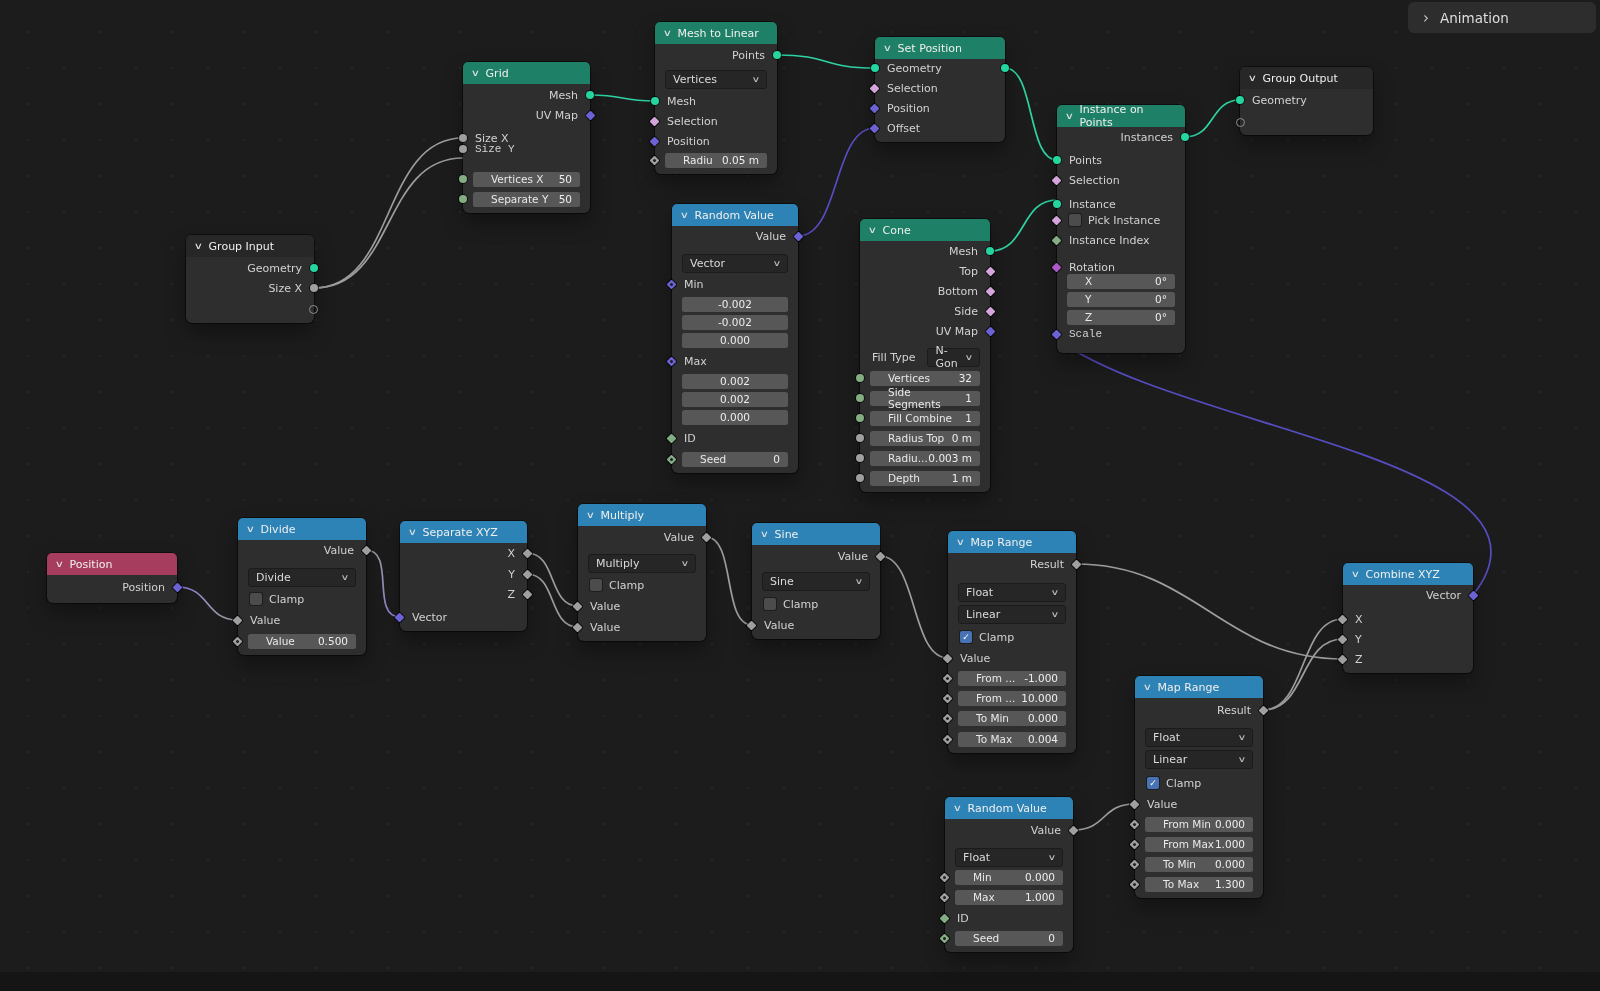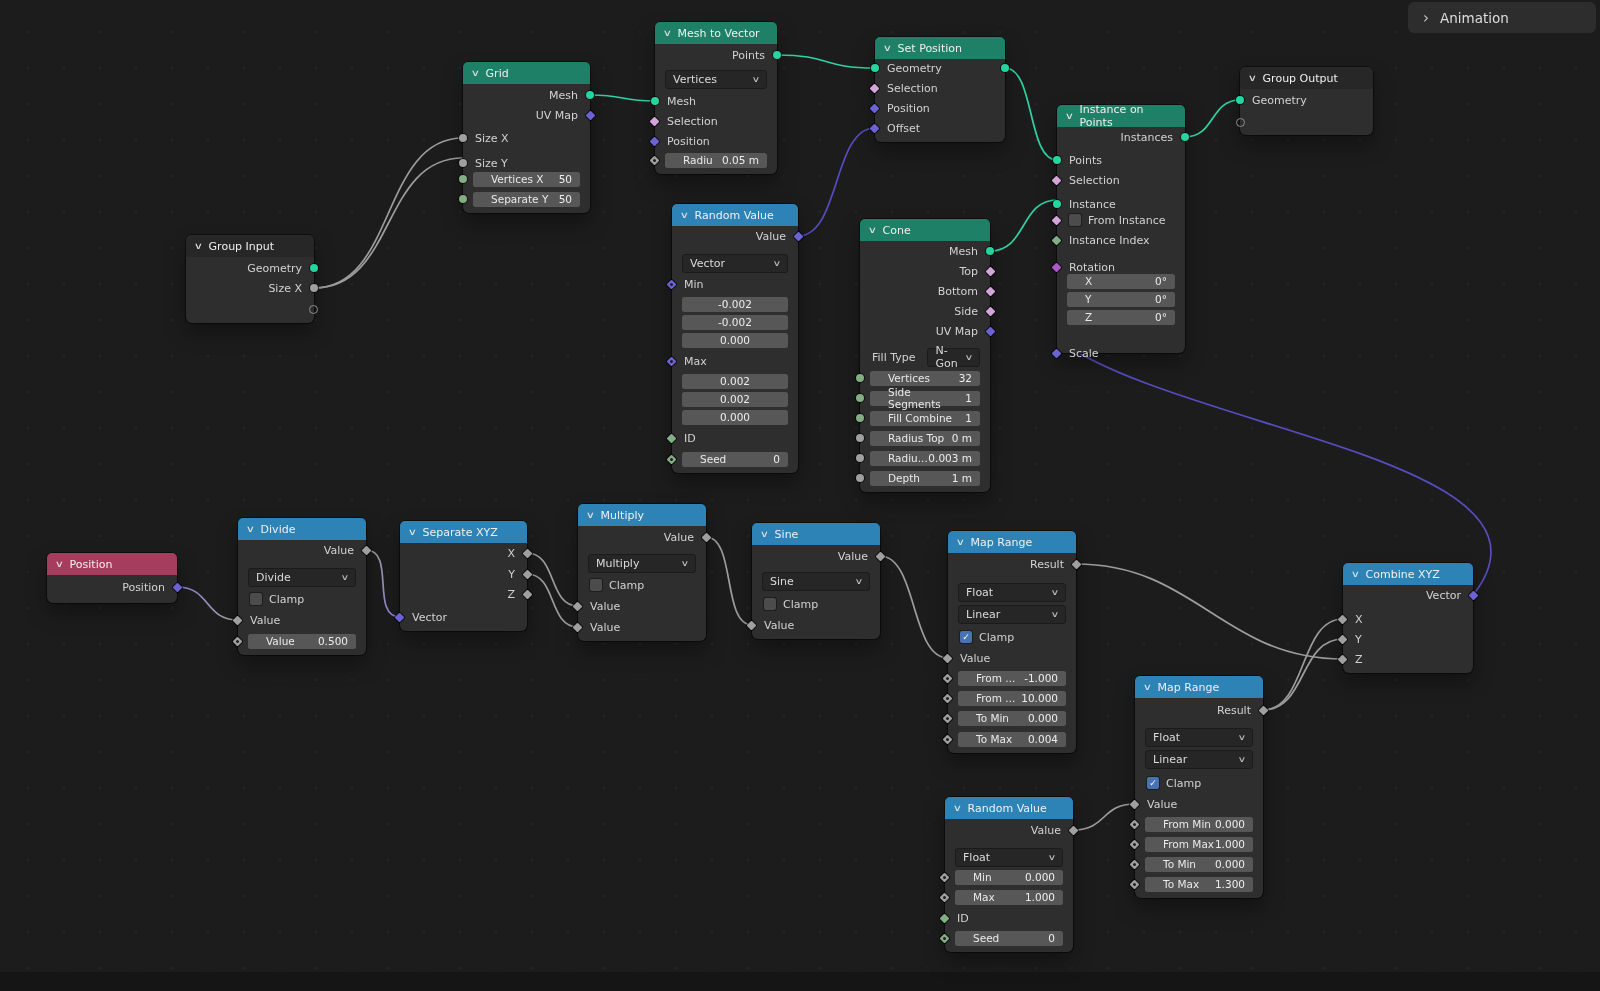--- a/index.html
+++ b/index.html
@@ -117,21 +117,21 @@
         <span class="sock right" style="background: rgb(37, 213, 160);"></span>
       </div>
       <div class="row r-out" style="top: 44px; height: 18px;">
         <span class="lbl">UV Map</span>
         <span class="sock d right" style="background: rgb(107, 98, 212);"></span>
       </div>
       <div class="row r-in" style="top: 67px; height: 18px;">
         <span class="sock left" style="background: rgb(159, 159, 159);"></span>
         <span class="lbl">Size X</span>
       </div>
-      <div class="row r-in" style="top: 92px; height: 18px;">
+      <div class="row r-in" style="top: 78px; height: 18px; font-family: Liberation Mono, monospace;">
         <span class="sock left" style="background: rgb(159, 159, 159);"></span>
         <span class="lbl">Size Y</span>
       </div>
       <div class="row r-field" style="top: 109px; height: 16px;">
         <span class="sock left" style="background: rgb(132, 173, 132);"></span>
         <div class="field">
           <span class="fl">Vertices X</span>
           <span class="fv">50</span>
         </div>
       </div>
@@ -139,21 +139,21 @@
         <span class="sock left" style="background: rgb(132, 173, 132);"></span>
         <div class="field">
           <span class="fl">Separate Y</span>
           <span class="fv">50</span>
         </div>
       </div>
     </div>
     <div class="node" style="left: 655px; top: 22px; width: 122px; height: 152px;">
       <div class="hdr" style="background: rgb(30, 128, 102);">
         <span class="chev">∨</span>
-        <span>Mesh to Vector</span>
+        <span>Mesh to Linear</span>
       </div>
       <div class="row r-out" style="top: 24px; height: 18px;">
         <span class="lbl">Points</span>
         <span class="sock right" style="background: rgb(37, 213, 160);"></span>
       </div>
       <div class="row r-dd" style="top: 48px; height: 18px;">
         <div class="dd">
           <span class="ddv">Vertices</span>
           <span class="ddc">∨</span>
         </div>
@@ -358,21 +358,21 @@
         <span class="sock d left" style="background: rgb(212, 165, 218);"></span>
         <span class="lbl">Selection</span>
       </div>
       <div class="row r-in" style="top: 90px; height: 18px;">
         <span class="sock left" style="background: rgb(37, 213, 160);"></span>
         <span class="lbl">Instance</span>
       </div>
       <div class="row r-check" style="top: 106px; height: 18px;">
         <span class="sock d left" style="background: rgb(212, 165, 218);"></span>
         <span class="cb"></span>
-        <span class="lbl">From Instance</span>
+        <span class="lbl">Pick Instance</span>
       </div>
       <div class="row r-in" style="top: 126px; height: 18px;">
         <span class="sock d left" style="background: rgb(132, 173, 132);"></span>
         <span class="lbl">Instance Index</span>
       </div>
       <div class="row r-in" style="top: 153px; height: 18px;">
         <span class="sock d left" style="background: rgb(171, 88, 201);"></span>
         <span class="lbl">Rotation</span>
       </div>
       <div class="row r-field" style="top: 168px; height: 16px;">
@@ -386,21 +386,21 @@
           <span class="fl">Y</span>
           <span class="fv">0°</span>
         </div>
       </div>
       <div class="row r-field" style="top: 204px; height: 16px;">
         <div class="field">
           <span class="fl">Z</span>
           <span class="fv">0°</span>
         </div>
       </div>
-      <div class="row r-in" style="top: 239px; height: 18px;">
+      <div class="row r-in" style="top: 220px; height: 18px; font-family: Liberation Mono, monospace;">
         <span class="sock d left" style="background: rgb(107, 98, 212);"></span>
         <span class="lbl">Scale</span>
       </div>
     </div>
     <div class="node" style="left: 1240px; top: 67px; width: 133px; height: 68px;">
       <div class="hdr" style="background: rgb(39, 39, 39);">
         <span class="chev">∨</span>
         <span>Group Output</span>
       </div>
       <div class="row r-in" style="top: 24px; height: 18px;">

